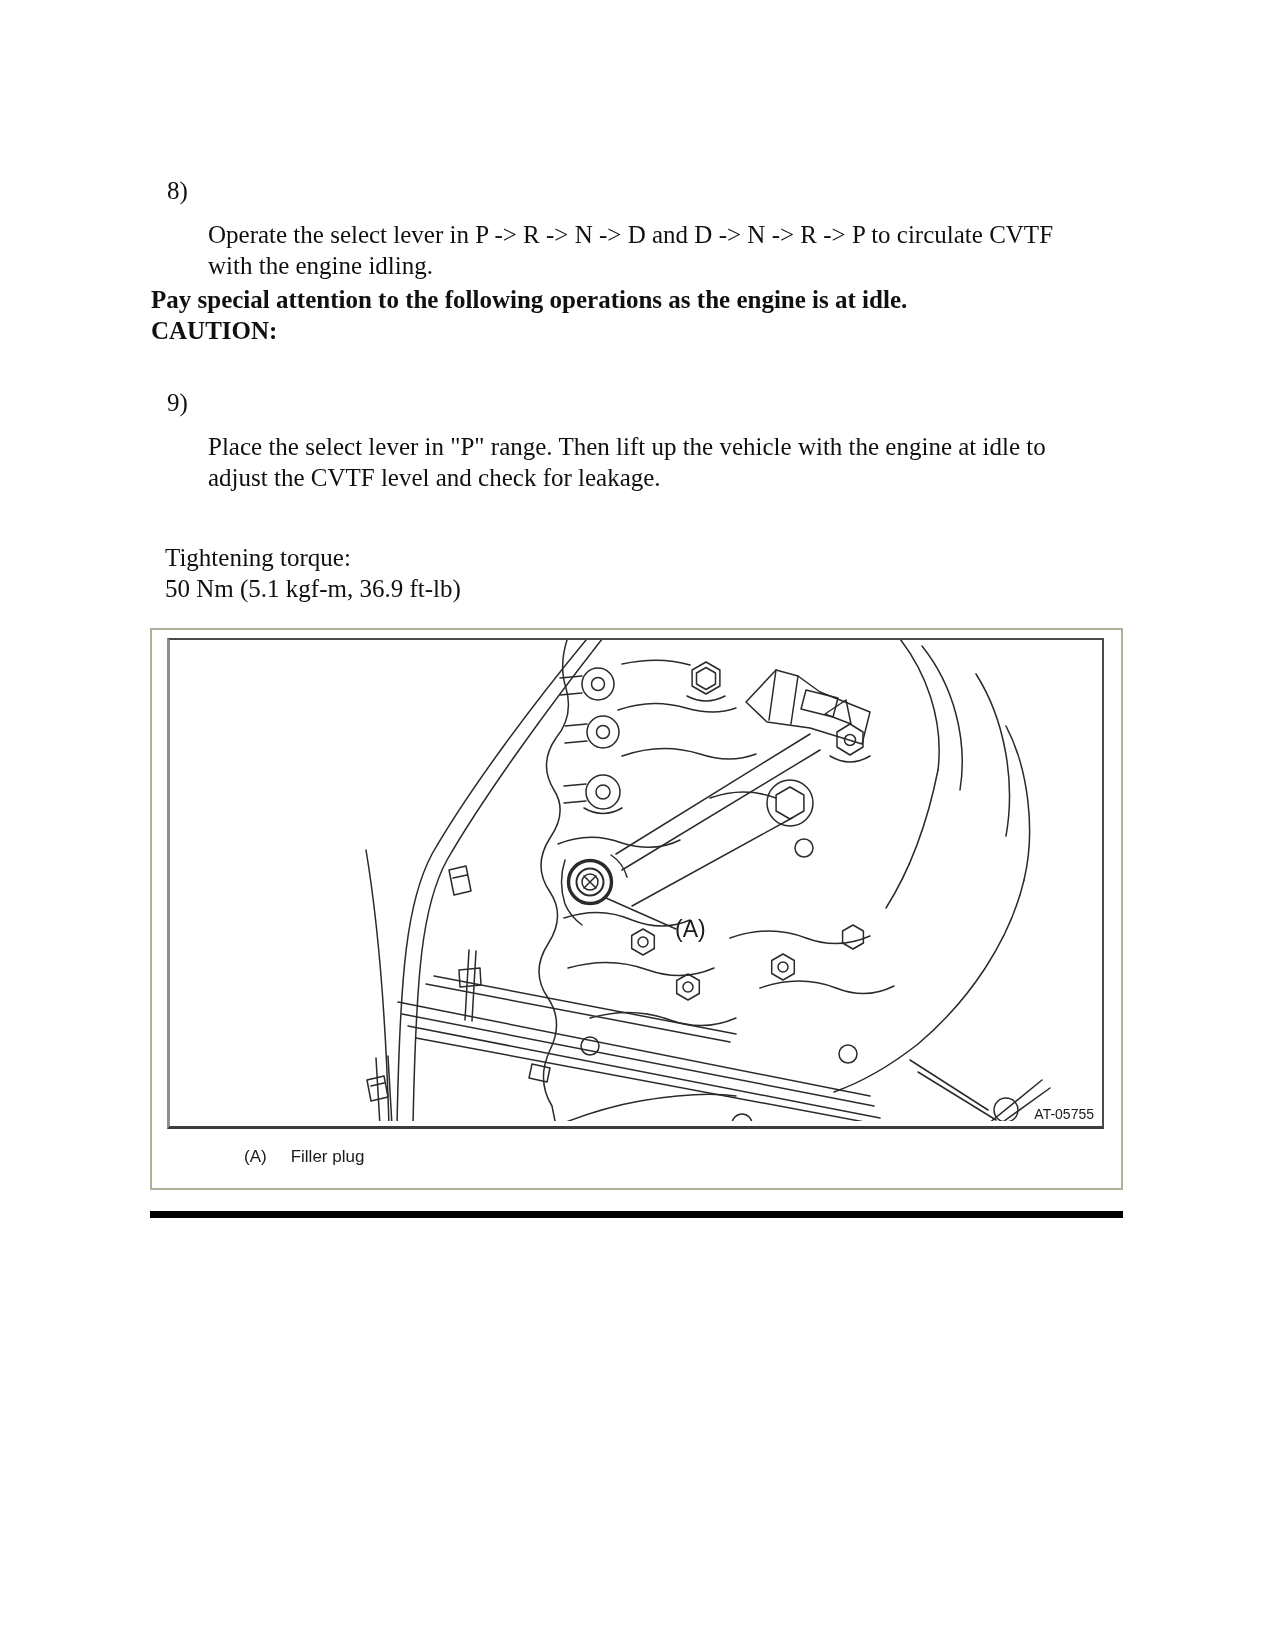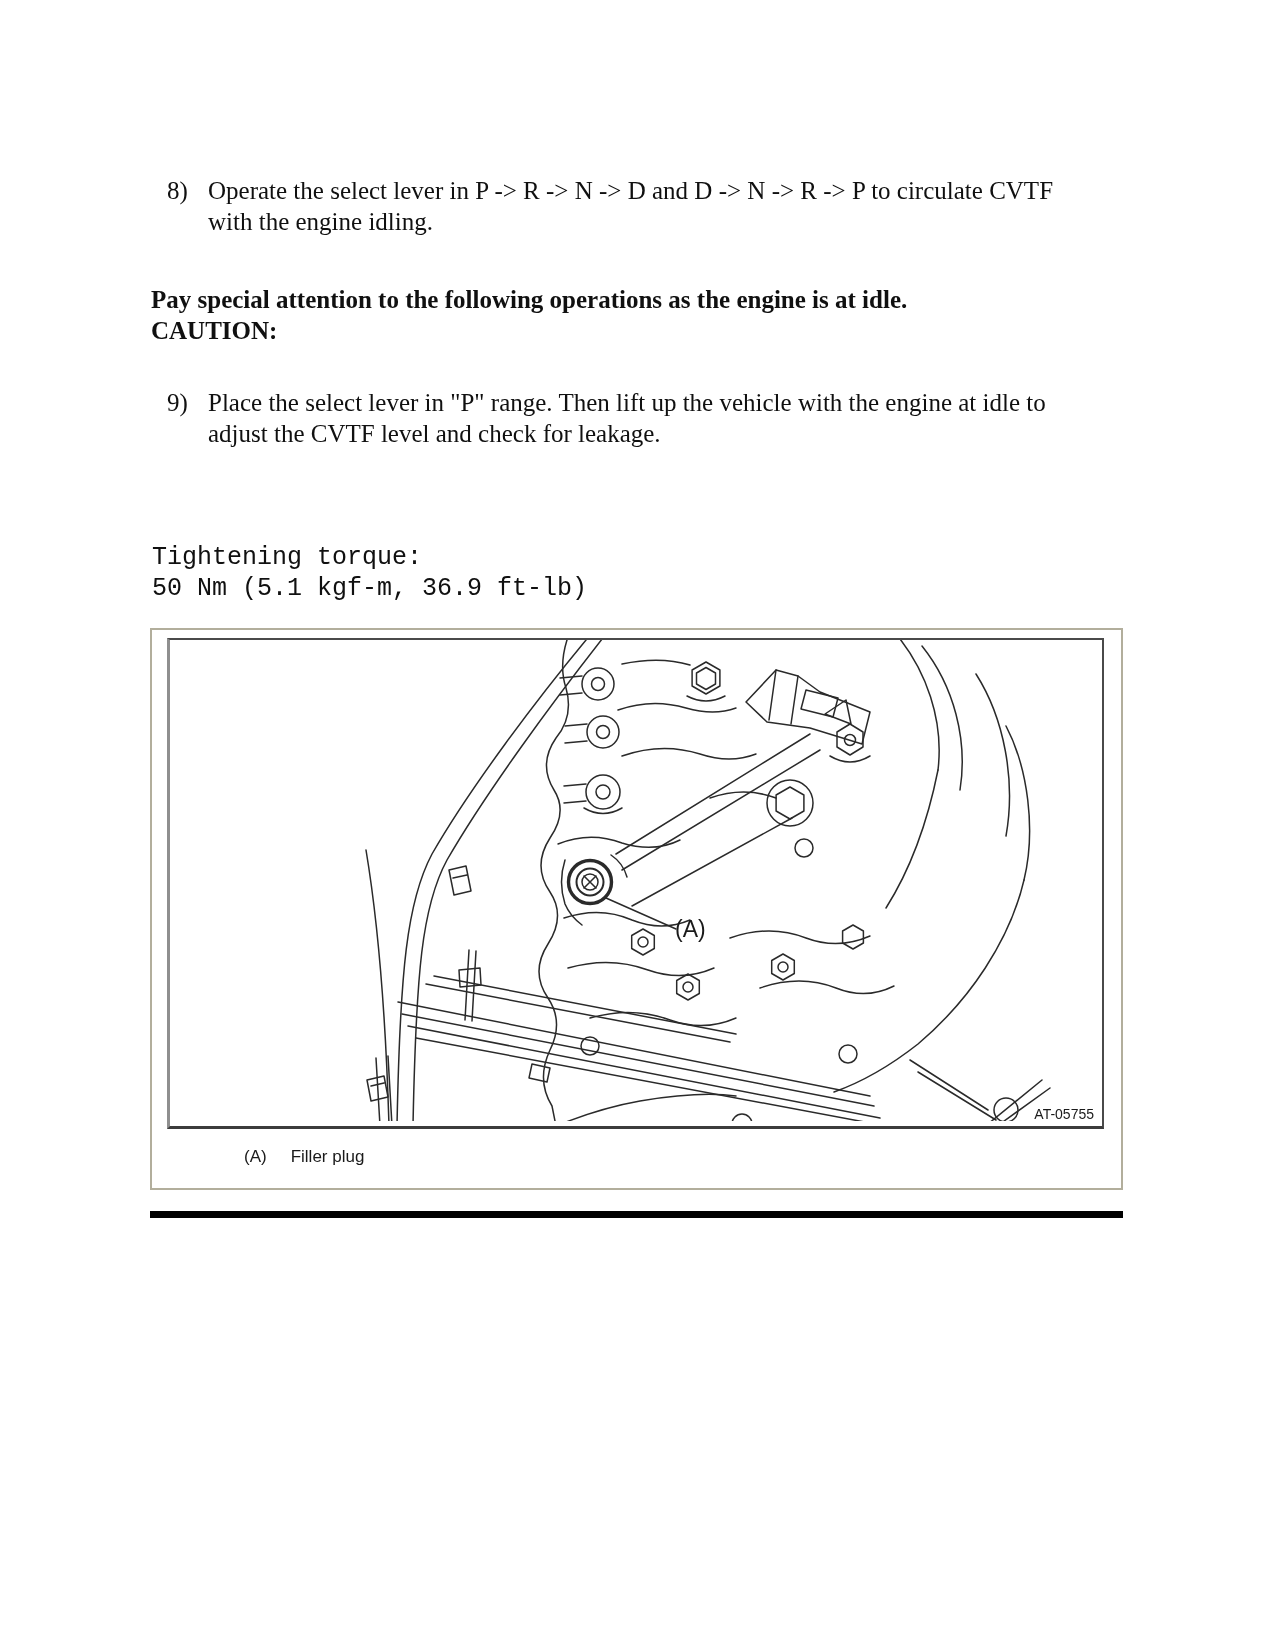--- a/index.html
+++ b/index.html
@@ -10,29 +10,29 @@
     font-family:"Liberation Serif","DejaVu Serif",serif;
     color:#101010;
     overflow:hidden;
   }
   .step{
     position:absolute;left:167px;
     display:flex;
     font-size:25px;line-height:31px;
   }
   .step .num{flex:0 0 41px;}
-  .step .txt{width:852px;}
+  .step .txt{width:852px;margin-top:44px;}
   .caution{
     position:absolute;left:151px;top:284px;
     font-size:25px;line-height:31px;font-weight:bold;
     width:980px;
   }
   .torqueline{
-    position:absolute;left:152px;
-    font-size:25px;line-height:31px;font-family:Liberation Mono, monospace;
+    position:absolute;left:165px;
+    font-size:25px;line-height:31px;
   }
   .figure-box{
     position:absolute;left:150px;top:628px;
     width:969px;height:558px;
     border:2px solid #b2ae9c;
     background:#ffffff;
   }
   .figure-frame{
     position:absolute;left:15px;top:8px;
     width:932px;height:486px;

